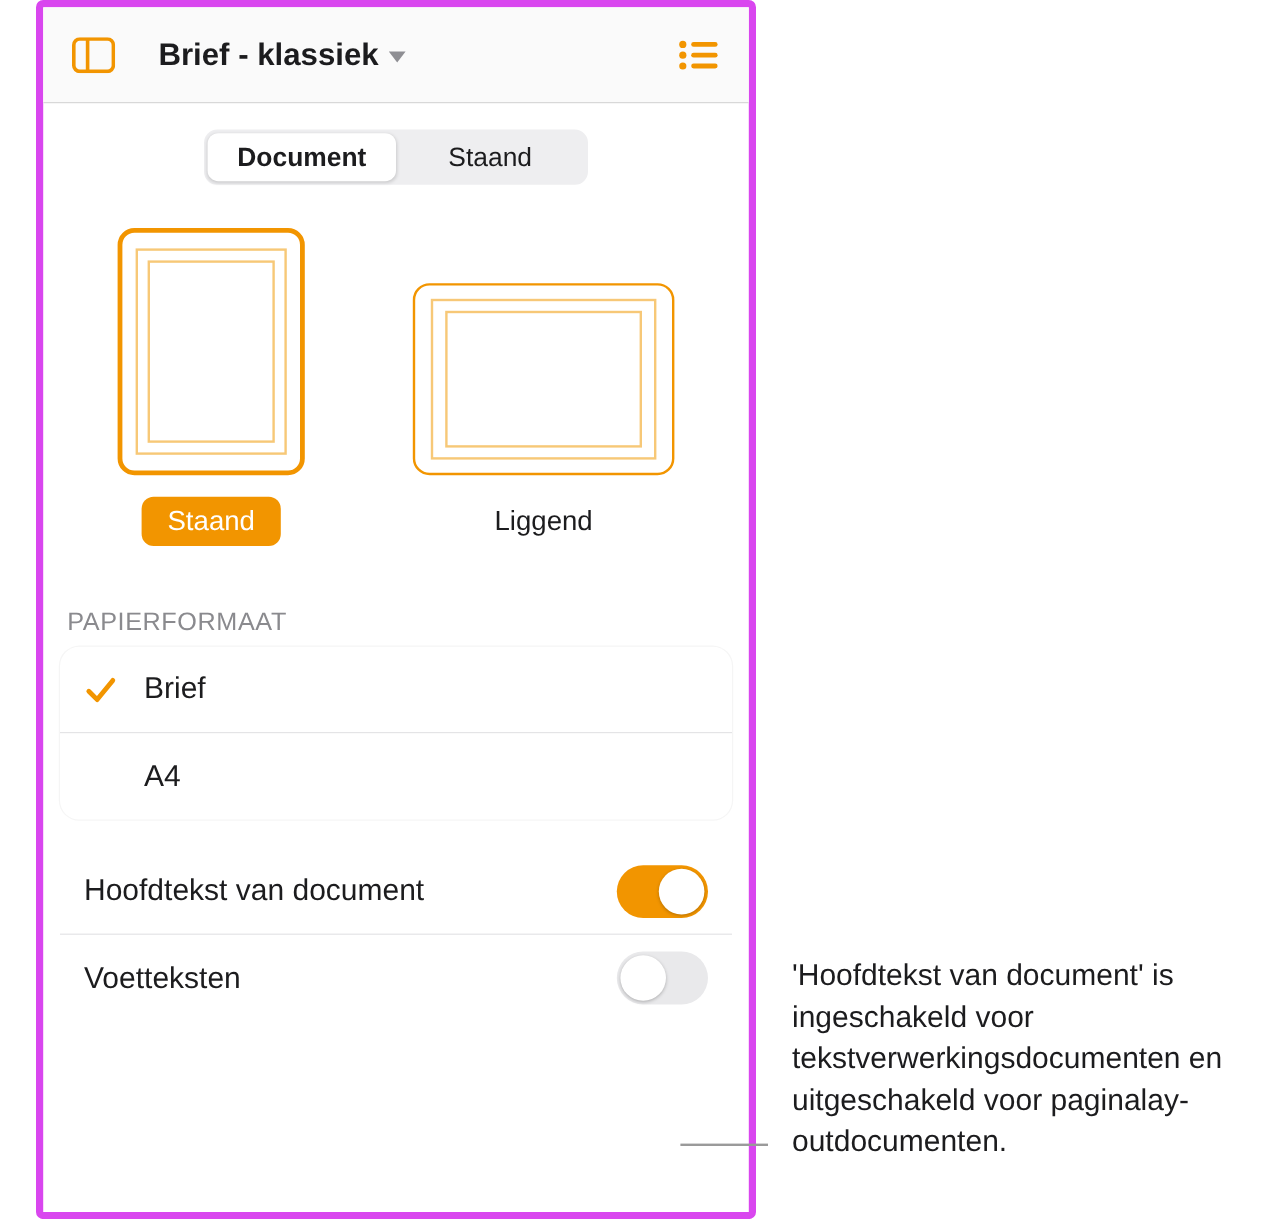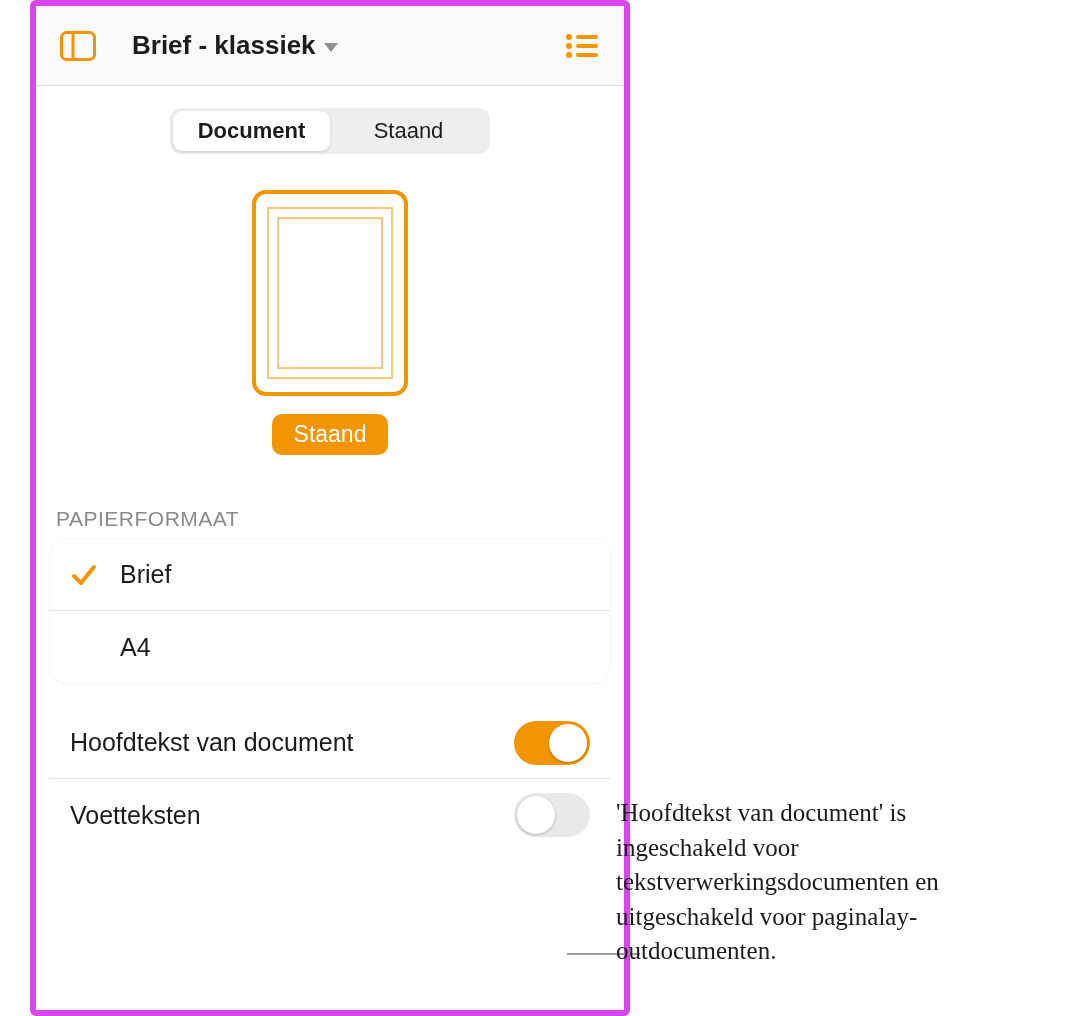--- a/index.html
+++ b/index.html
@@ -169,27 +169,26 @@
     top: 3px;
     width: 38px; height: 38px;
     border-radius: 50%;
     background: #fff;
     box-shadow: 0 1px 3px rgba(0,0,0,0.25);
   }
   .switch.off .knob { left: 3px; }
   .switch.on  .knob { right: 3px; }
   .annotation {
     position: absolute;
-    left: 616px;
+    left: 660px;
     top: 796px;
     width: 390px;
     font-size: 25px;
     line-height: 1.38;
     color: #1c1c1e;
-    font-family: Liberation Serif, serif;
   }
   .leader-line {
     position: absolute;
     left: 567px;
     top: 953px;
     width: 73px;
     height: 2px;
     background: #9a9a9a;
   }
 </style>
@@ -233,20 +232,29 @@
   <div class="orientation-row">
     <div class="orient-option">
       <div class="thumb portrait">
         <svg width="100%" height="100%" viewBox="0 0 148 198">
           <rect x="12" y="14" width="124" height="170" fill="none" stroke="#f7c877" stroke-width="2"></rect>
           <rect x="22" y="24" width="104" height="150" fill="none" stroke="#f7c877" stroke-width="2"></rect>
         </svg>
       </div>
       <span class="orient-label selected">Staand</span>
     </div>
+    <div class="orient-option">
+      <div class="thumb landscape">
+        <svg width="100%" height="100%" viewBox="0 0 214 156">
+          <rect x="14" y="12" width="186" height="132" fill="none" stroke="#f7c877" stroke-width="2"></rect>
+          <rect x="26" y="22" width="162" height="112" fill="none" stroke="#f7c877" stroke-width="2"></rect>
+        </svg>
+      </div>
+      <span class="orient-label">Liggend</span>
+    </div>
   </div>
 
   <div class="section-header">PAPIERFORMAAT</div>
 
   <div class="list">
     <div class="list-row">
       <span class="check-slot">
         <svg width="28" height="28" viewBox="0 0 28 28">
           <polyline points="4,15 11,22 24,6" fill="none" stroke="#f29500" stroke-width="4" stroke-linecap="round" stroke-linejoin="round"></polyline>
         </svg>

